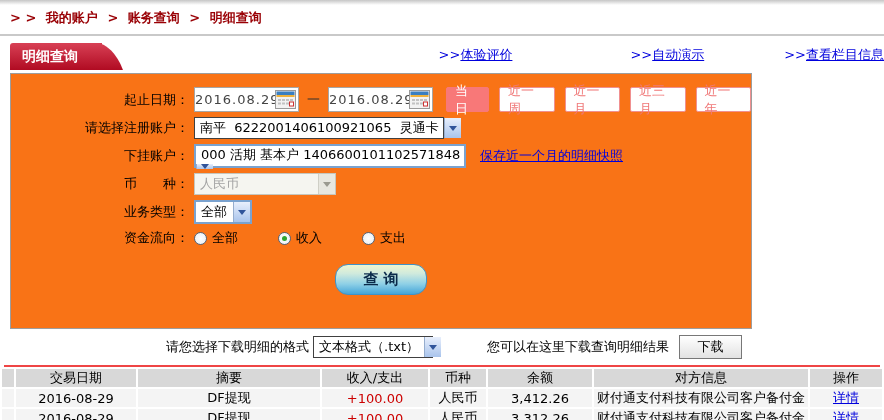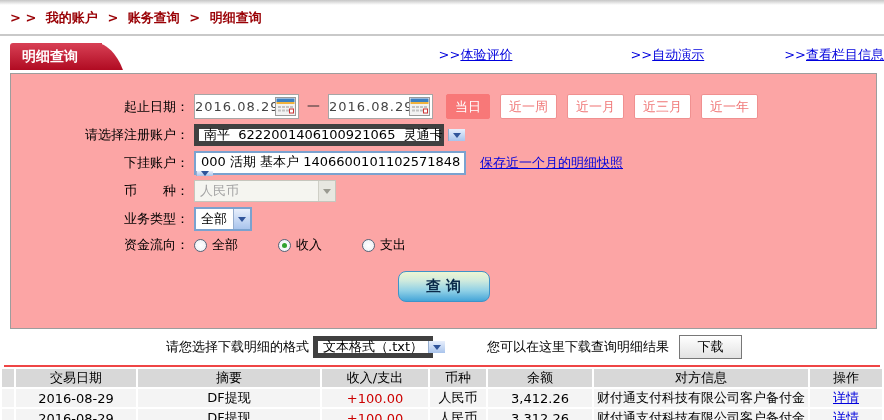--- a/index.html
+++ b/index.html
@@ -21,31 +21,31 @@
   .tab::after { content:''; position:absolute; right:-16px; top:0; width:30px; height:100%;
     background:linear-gradient(180deg,#d84055,#b00b22); transform:skewX(20deg);
     border-top-right-radius:16px 26px; z-index:-0; }
   .tab span { position:relative; z-index:1; }
   .top-links { position:absolute; right:0; bottom:6px; display:flex; font-size:13px; }
   .top-links a { color:#0000dd; text-decoration:none; }
   .top-links a .lbl { text-decoration:underline; }
   .top-links a.l1 { margin-left:0; } .top-links a.l2 { margin-left:118px; } .top-links a.l3 { margin-left:80px; }
 
   
-  .form-box { margin:3px 7px 0 10px; width:867px; height:256px; background:#fca5a5;
-    border:1px solid #9d9d9d; padding-top:20px; }
+  .form-box { margin:3px 7px 0 10px; width:742px; height:256px; background:#f97316;
+    border:1px solid #9d9d9d; padding-top:13px; }
   .frow { display:flex; align-items:center; margin-bottom:5px; }
   .flabel { width:183px; text-align:right; padding-right:5px; white-space:pre; flex:none; }
 
   .datewrap { display:flex; align-items:center; height:25px; border:1px solid #a6a6a6;
     background:#fff; padding-right:2px; }
   .dateval { width:80px; text-align:left; color:#444; letter-spacing:1px; }
   .dash { margin:0 8px; color:#333; }
 
-  .xsel { display:flex; align-items:stretch; height:22px; border:5px solid #404040; background:#fff; }
+  .xsel { display:flex; align-items:stretch; height:22px; border:1px solid #404040; background:#fff; }
   .xsel .txt { display:flex; align-items:center; padding:0 5px; white-space:pre; }
   .arr { width:17px; border-left:1px solid #96adce; background:linear-gradient(180deg,#e8effc,#a9c4ec);
     display:flex; align-items:center; justify-content:center; flex:none; }
   .arr i { width:0; height:0; border-left:4px solid transparent; border-right:4px solid transparent;
     border-top:5px solid #30549a; }
   .xsel.focus { border:2px solid #7aa2cf; height:24px; }
   .xsel.disabled { border:1px solid #c6c6bd; background:#f5f5f0; color:#a3a3a3; }
   .xsel.disabled .arr { background:#e7e7e0; border-left:1px solid #cfcfc6; }
   .xsel.disabled .arr i { border-top-color:#9a9a90; }
 
@@ -58,21 +58,21 @@
   .snaplink { margin-left:14px; }
 
   .radio { width:13px; height:13px; border:1px solid #54657a; border-radius:50%;
     background:radial-gradient(#fff,#e9edf2); display:inline-block; position:relative; flex:none; }
   .radio.checked::after { content:''; position:absolute; left:3px; top:3px; right:3px; bottom:3px;
     border-radius:50%; background:#2fa32f; }
   .radio-opt { display:flex; align-items:center; margin-right:40px; }
   .radio-opt span.rlbl { margin-left:5px; }
 
   .btn-row { text-align:center; margin-top:17px; }
-  .query-btn { width:92px; height:31px; border:1px solid #3f93c8; border-radius:8px;
+  .query-btn { width:92px; height:31px; border:1px solid #3f93c8; border-radius:13px;
     background:linear-gradient(180deg,#edf6d2 0%,#cfeadd 30%,#8fd0e6 65%,#45a5d8 100%);
     font-weight:bold; font-size:15px; color:#0a2a4a; cursor:pointer;
     font-family:"DejaVu Sans","Liberation Sans",sans-serif; }
 
   
   .dl-row { display:flex; align-items:center; height:36px; padding-left:166px; }
   .dl-label { margin-right:4px; }
   .dl-sel { width:120px; }
   .dl-hint { margin-left:54px; }
   .dl-btn { margin-left:10px; min-width:63px; height:24px; border:1px solid #777;

